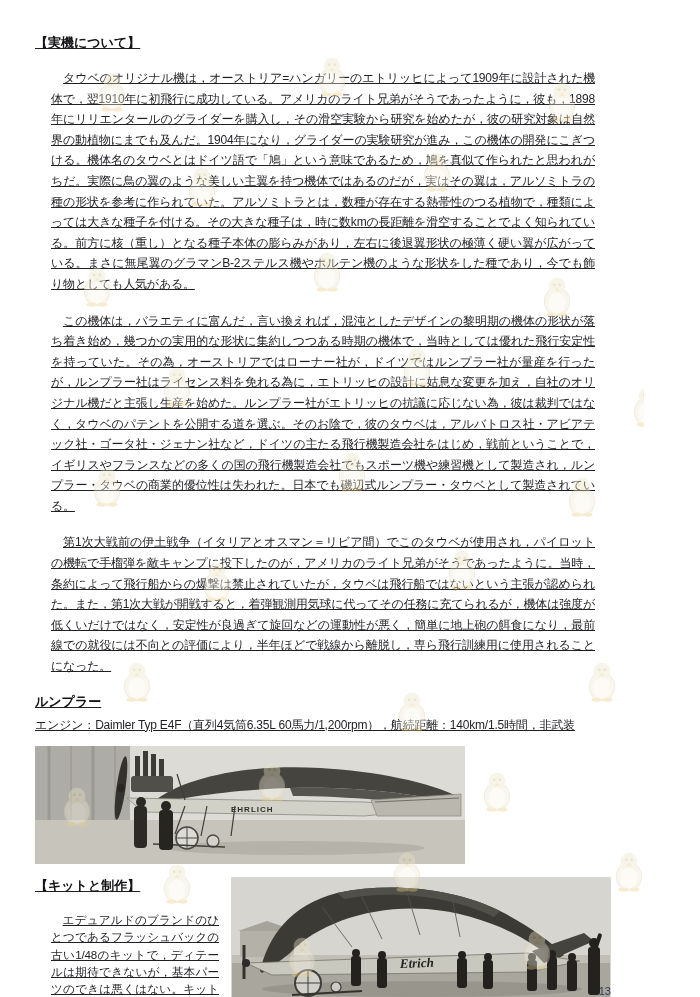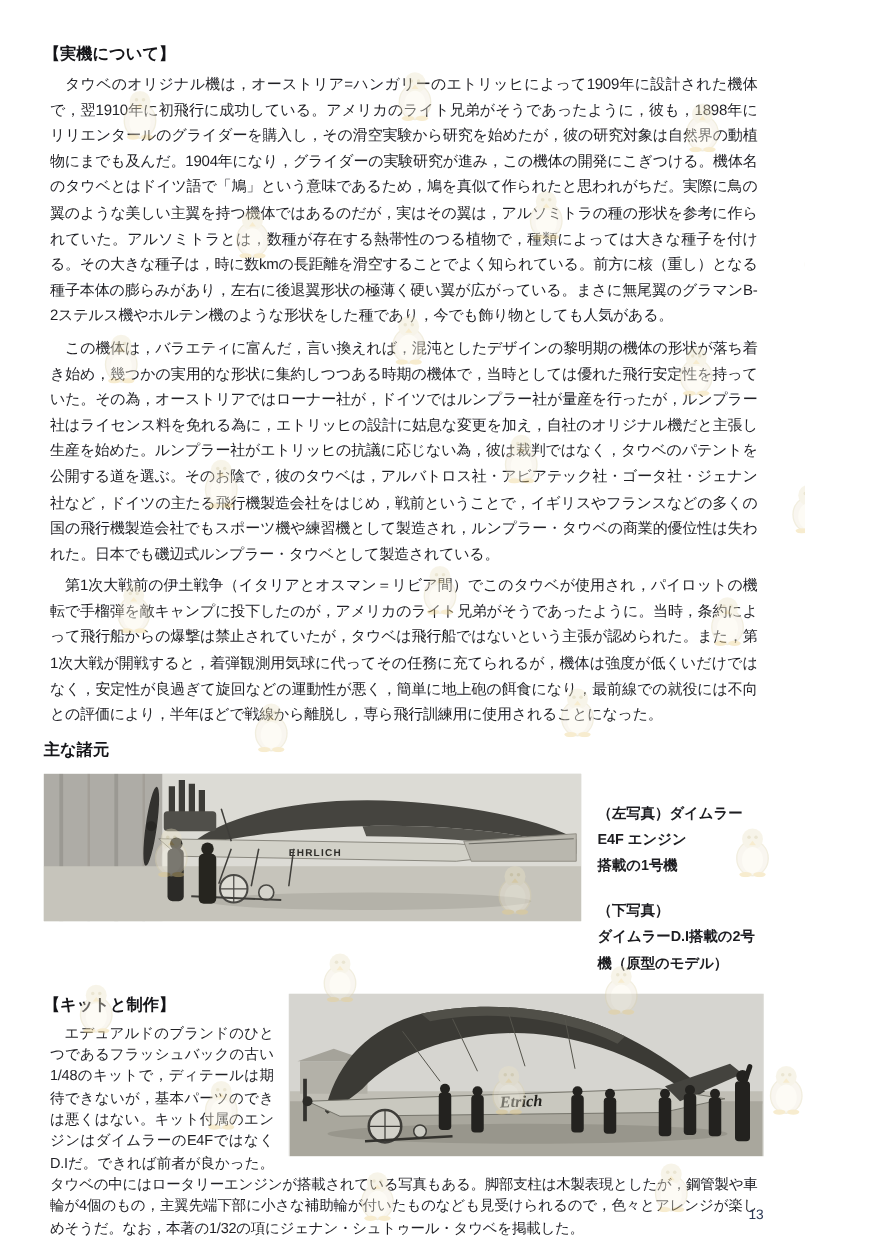--- a/index.html
+++ b/index.html
@@ -3,34 +3,35 @@
 <meta charset="utf-8">
 <style>
   html,body{margin:0;padding:0;background:#ffffff;}
   .page{
     position:relative;
     width:644px;height:997px;
     background:#ffffff;
     overflow:hidden;
     font-family:"Liberation Sans","DejaVu Sans",sans-serif;
     color:#1f1f24;
+    text-decoration:underline;
   }
   .content{
     position:relative;
     z-index:2;
     padding:34px 33px 0 35px;
   }
   h2.sec{
     font-size:13px;font-weight:bold;color:#141418;
     margin:0 0 4px 0;line-height:18px;
   }
   p.body{
     font-size:12px;line-height:20.6px;letter-spacing:-0.2px;
     text-align:justify;text-indent:1em;
-    margin:5px;
+    margin:16px;
   }
   .specs p{
     font-size:12px;line-height:22.5px;letter-spacing:-0.2px;
     margin:0;text-indent:0;
   }
   .specs h2.sec{margin:9px 0 3px 0;}
 
   .photo-row{display:flex;margin-top:10px;}
   .photo{background:#d8d7d2;flex:none;}
   .photo svg{display:block;}
@@ -43,21 +44,21 @@
 
   .kit{margin-top:13px;}
   .kit .photo2{
     float:right;width:380px;height:130px;margin:0 0 5px 12px;
   }
   .kit h2.sec{margin:0 0 5px 0;}
   .kit p.body{font-size:11.6px;line-height:17.3px;}
   .kit:after{content:"";display:block;clear:both;}
 
   .page-number{
-    position:absolute;right:33px;bottom:19px;z-index:2;
+    position:absolute;right:33px;bottom:0;z-index:2;
     font-size:11px;color:#2e3a55;
   }
 
   
   .wm-layer{position:absolute;inset:0;z-index:3;pointer-events:none;}
   .wm{position:absolute;width:34px;height:42px;opacity:0.38;}
 </style>
 </head>
 <body>
 
@@ -166,21 +167,22 @@
   </div>
 
   <main class="content">
 
     <h2 class="sec">【実機について】</h2>
     <p class="body">タウベのオリジナル機は，オーストリア=ハンガリーのエトリッヒによって1909年に設計された機体で，翌1910年に初飛行に成功している。アメリカのライト兄弟がそうであったように，彼も，1898年にリリエンタールのグライダーを購入し，その滑空実験から研究を始めたが，彼の研究対象は自然界の動植物にまでも及んだ。1904年になり，グライダーの実験研究が進み，この機体の開発にこぎつける。機体名のタウベとはドイツ語で「鳩」という意味であるため，鳩を真似て作られたと思われがちだ。実際に鳥の翼のような美しい主翼を持つ機体ではあるのだが，実はその翼は，アルソミトラの種の形状を参考に作られていた。アルソミトラとは，数種が存在する熱帯性のつる植物で，種類によっては大きな種子を付ける。その大きな種子は，時に数kmの長距離を滑空することでよく知られている。前方に核（重し）となる種子本体の膨らみがあり，左右に後退翼形状の極薄く硬い翼が広がっている。まさに無尾翼のグラマンB-2ステルス機やホルテン機のような形状をした種であり，今でも飾り物としても人気がある。</p>
     <p class="body">この機体は，バラエティに富んだ，言い換えれば，混沌としたデザインの黎明期の機体の形状が落ち着き始め，幾つかの実用的な形状に集約しつつある時期の機体で，当時としては優れた飛行安定性を持っていた。その為，オーストリアではローナー社が，ドイツではルンプラー社が量産を行ったが，ルンプラー社はライセンス料を免れる為に，エトリッヒの設計に姑息な変更を加え，自社のオリジナル機だと主張し生産を始めた。ルンプラー社がエトリッヒの抗議に応じない為，彼は裁判ではなく，タウベのパテントを公開する道を選ぶ。そのお陰で，彼のタウベは，アルバトロス社・アビアテック社・ゴータ社・ジェナン社など，ドイツの主たる飛行機製造会社をはじめ，戦前ということで，イギリスやフランスなどの多くの国の飛行機製造会社でもスポーツ機や練習機として製造され，ルンプラー・タウベの商業的優位性は失われた。日本でも磯辺式ルンプラー・タウベとして製造されている。</p>
     <p class="body">第1次大戦前の伊土戦争（イタリアとオスマン＝リビア間）でこのタウベが使用され，パイロットの機転で手榴弾を敵キャンプに投下したのが，アメリカのライト兄弟がそうであったように。当時，条約によって飛行船からの爆撃は禁止されていたが，タウベは飛行船ではないという主張が認められた。また，第1次大戦が開戦すると，着弾観測用気球に代ってその任務に充てられるが，機体は強度が低くいだけではなく，安定性が良過ぎて旋回などの運動性が悪く，簡単に地上砲の餌食になり，最前線での就役には不向との評価により，半年ほどで戦線から離脱し，専ら飛行訓練用に使用されることになった。</p>
 
     <div class="specs">
-      <h2 class="sec">主な諸元</h2>
+      <h2 class="sec">ルンプラー</h2>
+      <p>エンジン：Daimler Typ E4F（直列4気筒6.35L 60馬力/1,200rpm），航続距離：140km/1.5時間，非武装</p>
     </div>
 
     <div class="photo-row">
       <div class="photo photo1">
         <svg viewBox="0 0 430 118" width="430" height="118">
           <rect width="430" height="118" fill="#d8d7d2"></rect>
           <rect x="0" y="0" width="95" height="118" fill="#aeaca6"></rect>
           <line x1="14" y1="0" x2="14" y2="118" stroke="#9b9993" stroke-width="3"></line>
           <line x1="36" y1="0" x2="36" y2="118" stroke="#a39f98" stroke-width="2"></line>
           <line x1="58" y1="0" x2="58" y2="118" stroke="#9b9993" stroke-width="3"></line>
@@ -215,26 +217,20 @@
           <line x1="141" y1="92" x2="163" y2="92" stroke="#4a4945" stroke-width="1"></line>
           <line x1="152" y1="81" x2="152" y2="103" stroke="#4a4945" stroke-width="1"></line>
           <circle cx="178" cy="95" r="6" fill="#d4d3cb" stroke="#4a4945" stroke-width="1.3"></circle>
           <line x1="118" y1="98" x2="190" y2="101" stroke="#3f3e3a" stroke-width="1.5"></line>
 
           <circle cx="106" cy="56" r="5" fill="#2b2a27"></circle>
           <rect x="99" y="60" width="13" height="42" rx="4" fill="#2b2a27"></rect>
           <circle cx="131" cy="60" r="5" fill="#26251f"></circle>
           <rect x="124" y="64" width="14" height="40" rx="4" fill="#26251f"></rect>
         </svg>
-      </div>
-      <div class="captions">
-        <div>（左写真）ダイムラー E4F エンジン</div>
-        <div>搭載の1号機</div>
-        <div class="cap2">（下写真）</div>
-        <div>ダイムラーD.I搭載の2号機（原型のモデル）</div>
       </div>
     </div>
 
     <section class="kit">
       <div class="photo photo2">
         <svg viewBox="0 0 378 130" width="380" height="130">
           <rect width="378" height="130" fill="#d6d5d0"></rect>
           <rect x="0" y="78" width="378" height="10" fill="#c0beb5"></rect>
           <rect x="0" y="86" width="378" height="44" fill="#a9a79d"></rect>
           <rect x="8" y="54" width="54" height="26" fill="#b3b1a8"></rect>

